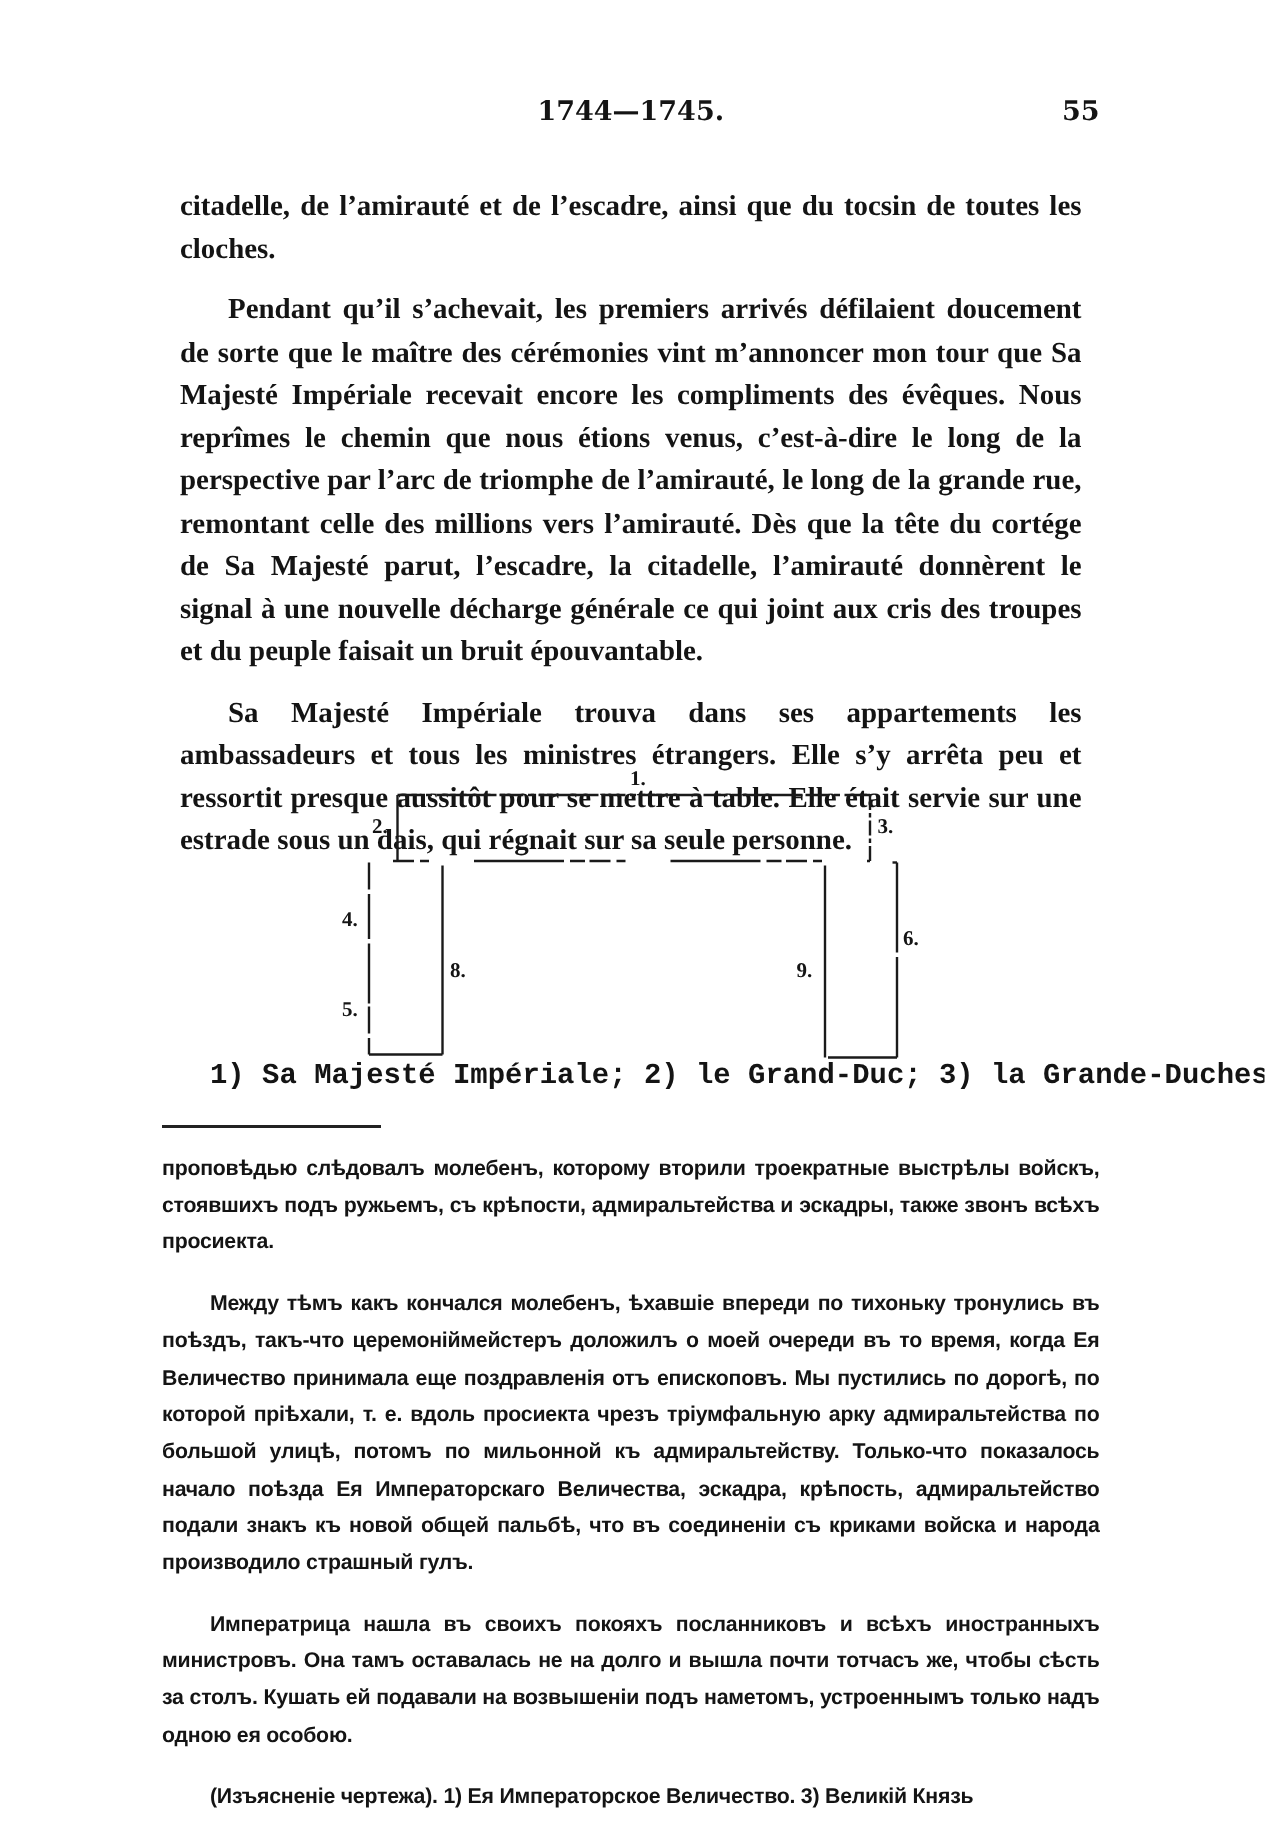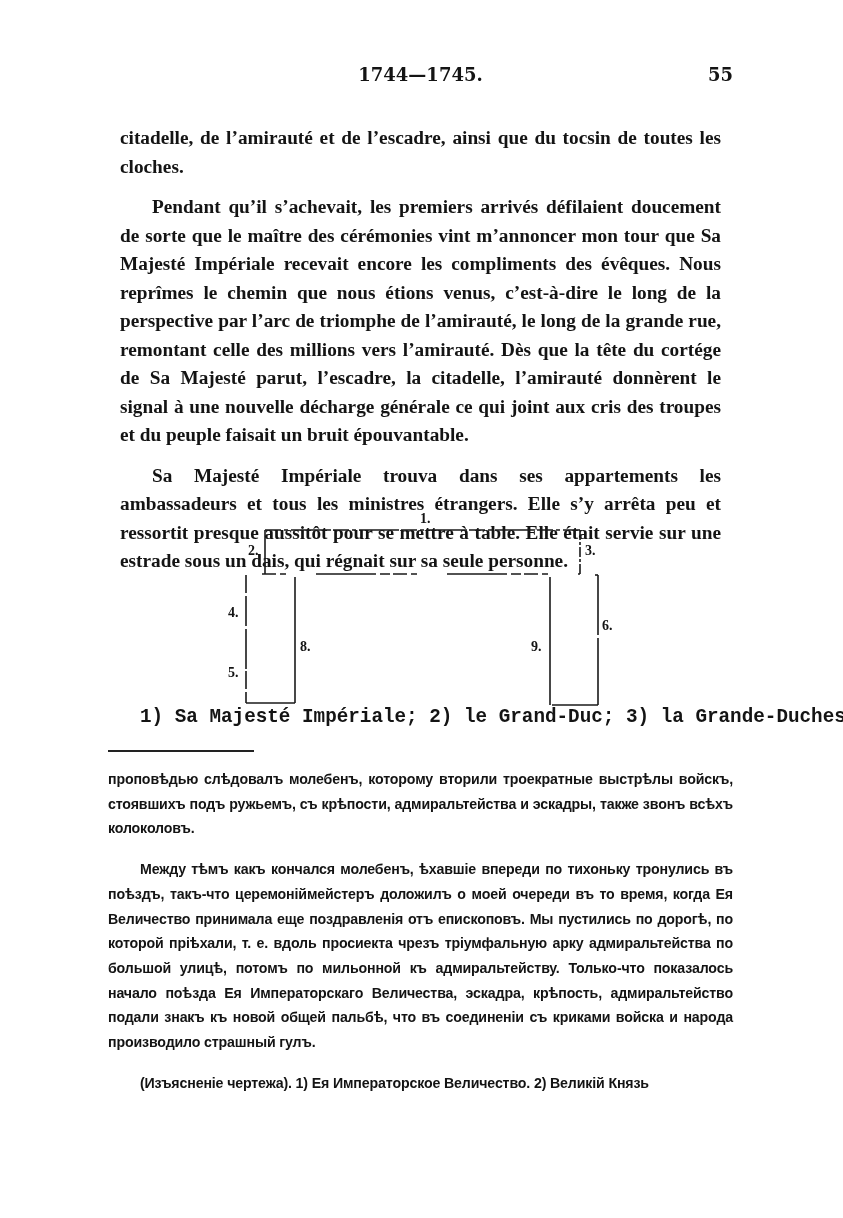--- a/index.html
+++ b/index.html
@@ -68,18 +68,19 @@
     <text x="602" y="630">6.</text>
     <text x="300" y="651">8.</text>
     <text x="531" y="651">9.</text>
   </svg>
 
   <div class="caption">1) Sa Majesté Impériale; 2) le Grand-Duc; 3) la Grande-Duchesse;</div>
 
   <div class="footnote-rule"></div>
 
   <div class="footnote">
-    <p>проповѣдью слѣдовалъ молебенъ, которому вторили троекратные выстрѣлы войскъ, стоявшихъ подъ ружьемъ, съ крѣпости, адмиральтейства и эскадры, также звонъ всѣхъ колоколовъ.</p>
+    <p>проповѣдью слѣдовалъ молебенъ, которому вторили троекратные выстрѣлы войскъ, стоявшихъ подъ ружьемъ, съ крѣпости, адмиральтейства и эскадры, также звонъ всѣхъ просиекта.</p>
     <p class="indent">Между тѣмъ какъ кончался молебенъ, ѣхавшіе впереди по тихоньку тронулись въ поѣздъ, такъ-что церемоніймейстеръ доложилъ о моей очереди въ то время, когда Ея Величество принимала еще поздравленія отъ епископовъ. Мы пустились по дорогѣ, по которой пріѣхали, т. е. вдоль просиекта чрезъ тріумфальную арку адмиральтейства по большой улицѣ, потомъ по мильонной къ адмиральтейству. Только-что показалось начало поѣзда Ея Императорскаго Величества, эскадра, крѣпость, адмиральтейство подали знакъ къ новой общей пальбѣ, что въ соединеніи съ криками войска и народа производило страшный гулъ.</p>
-    <p class="indent">(Изъясненіе чертежа). 1) Ея Императорское Величество. 2) Великій Князь</p>
+    <p class="indent">Императрица нашла въ своихъ покояхъ посланниковъ и всѣхъ иностранныхъ министровъ. Она тамъ оставалась не на долго и вышла почти тотчасъ же, чтобы сѣсть за столъ. Кушать ей подавали на возвышеніи подъ наметомъ, устроеннымъ только надъ одною ея особою.</p>
+    <p class="indent">(Изъясненіе чертежа). 1) Ея Императорское Величество. 3) Великій Князь</p>
   </div>
 
 </div>
 
 </body></html>

